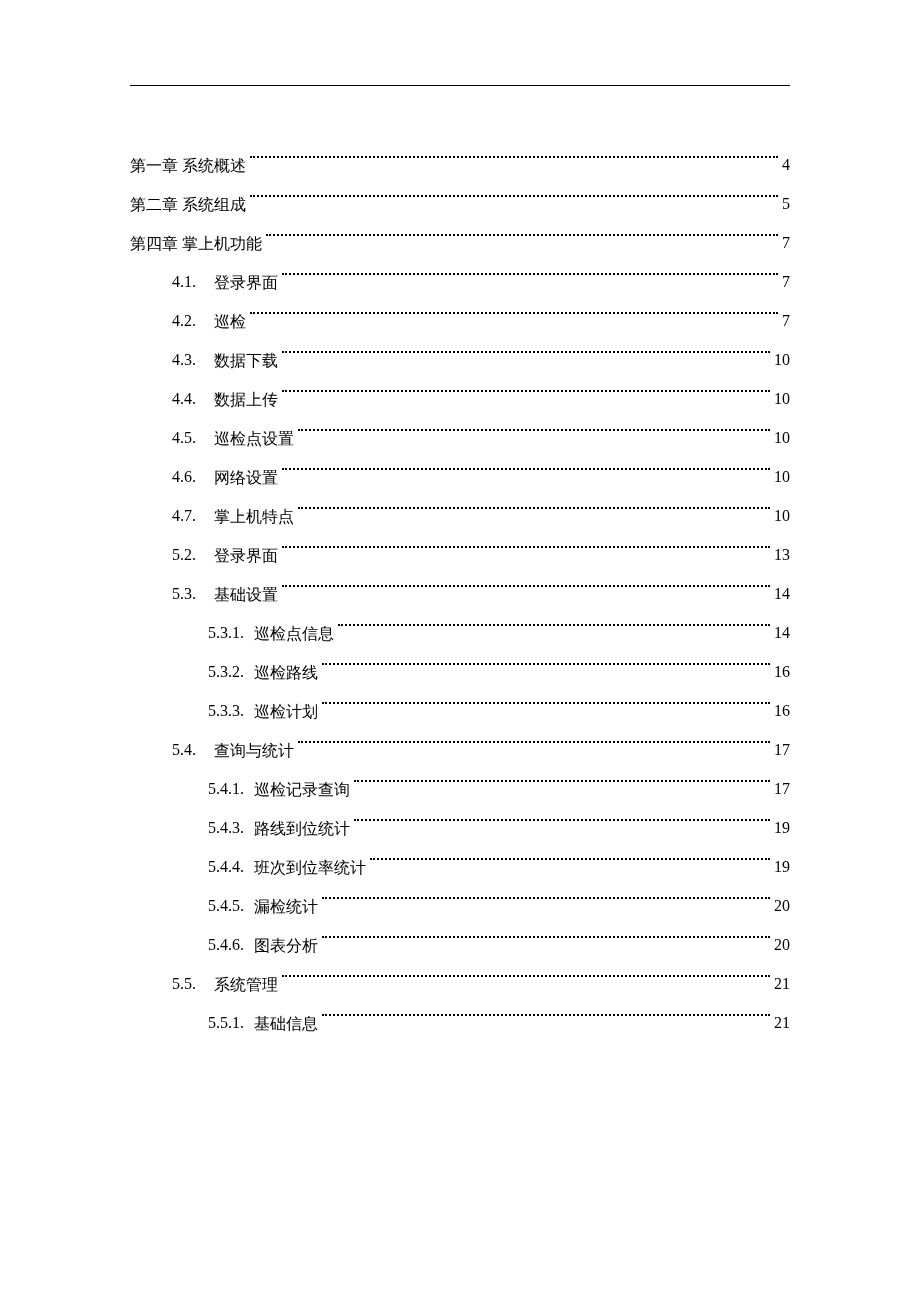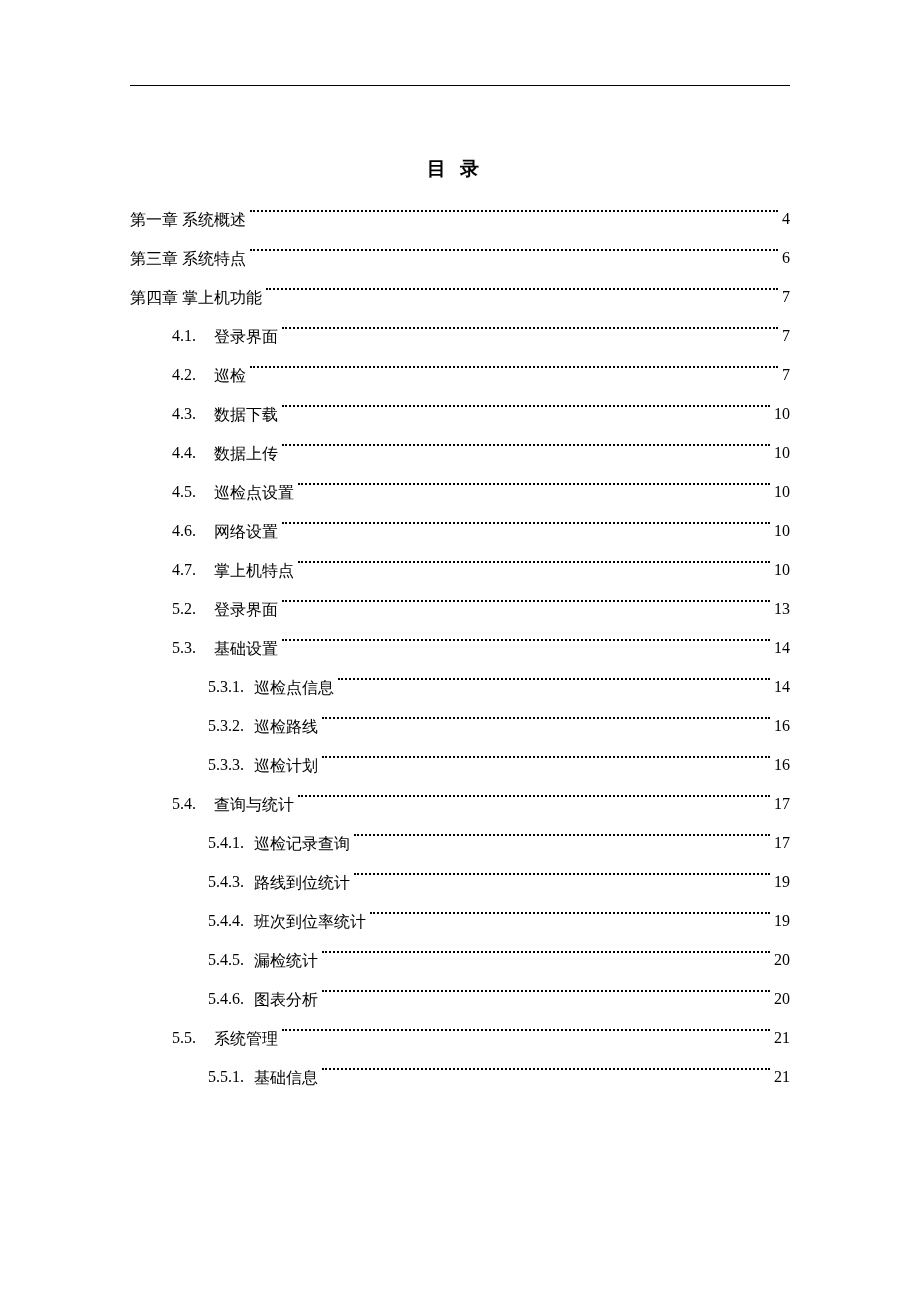--- a/index.html
+++ b/index.html
@@ -58,33 +58,32 @@
     .indent-2 { padding-left: 78px; }
     .lbl-gap-wide .toc-text { margin-left: 4px; }
     .lbl-gap-mid .toc-text { margin-left: 18px; }
     .lbl-gap-narrow .toc-text { margin-left: 10px; }
   </style>
 </head>
 <body>
 
 <div class="page">
   <div class="header-line"></div>
-  <div class="toc-title">目录</div>
   <div id="toc-list">
       <div class="toc-entry indent-0 lbl-gap-wide">
         <span class="toc-label">第一章</span>
         <span class="toc-text">系统概述</span>
         <span class="toc-dots"></span>
         <span class="toc-page">4</span>
       </div>
       <div class="toc-entry indent-0 lbl-gap-wide">
-        <span class="toc-label">第三章</span>
-        <span class="toc-text">系统特点</span>
-        <span class="toc-dots"></span>
-        <span class="toc-page">6</span>
+        <span class="toc-label">第二章</span>
+        <span class="toc-text">系统组成</span>
+        <span class="toc-dots"></span>
+        <span class="toc-page">5</span>
       </div>
       <div class="toc-entry indent-0 lbl-gap-wide">
         <span class="toc-label">第四章</span>
         <span class="toc-text">掌上机功能</span>
         <span class="toc-dots"></span>
         <span class="toc-page">7</span>
       </div>
       <div class="toc-entry indent-1 lbl-gap-mid">
         <span class="toc-label">4.1.</span>
         <span class="toc-text">登录界面</span>

